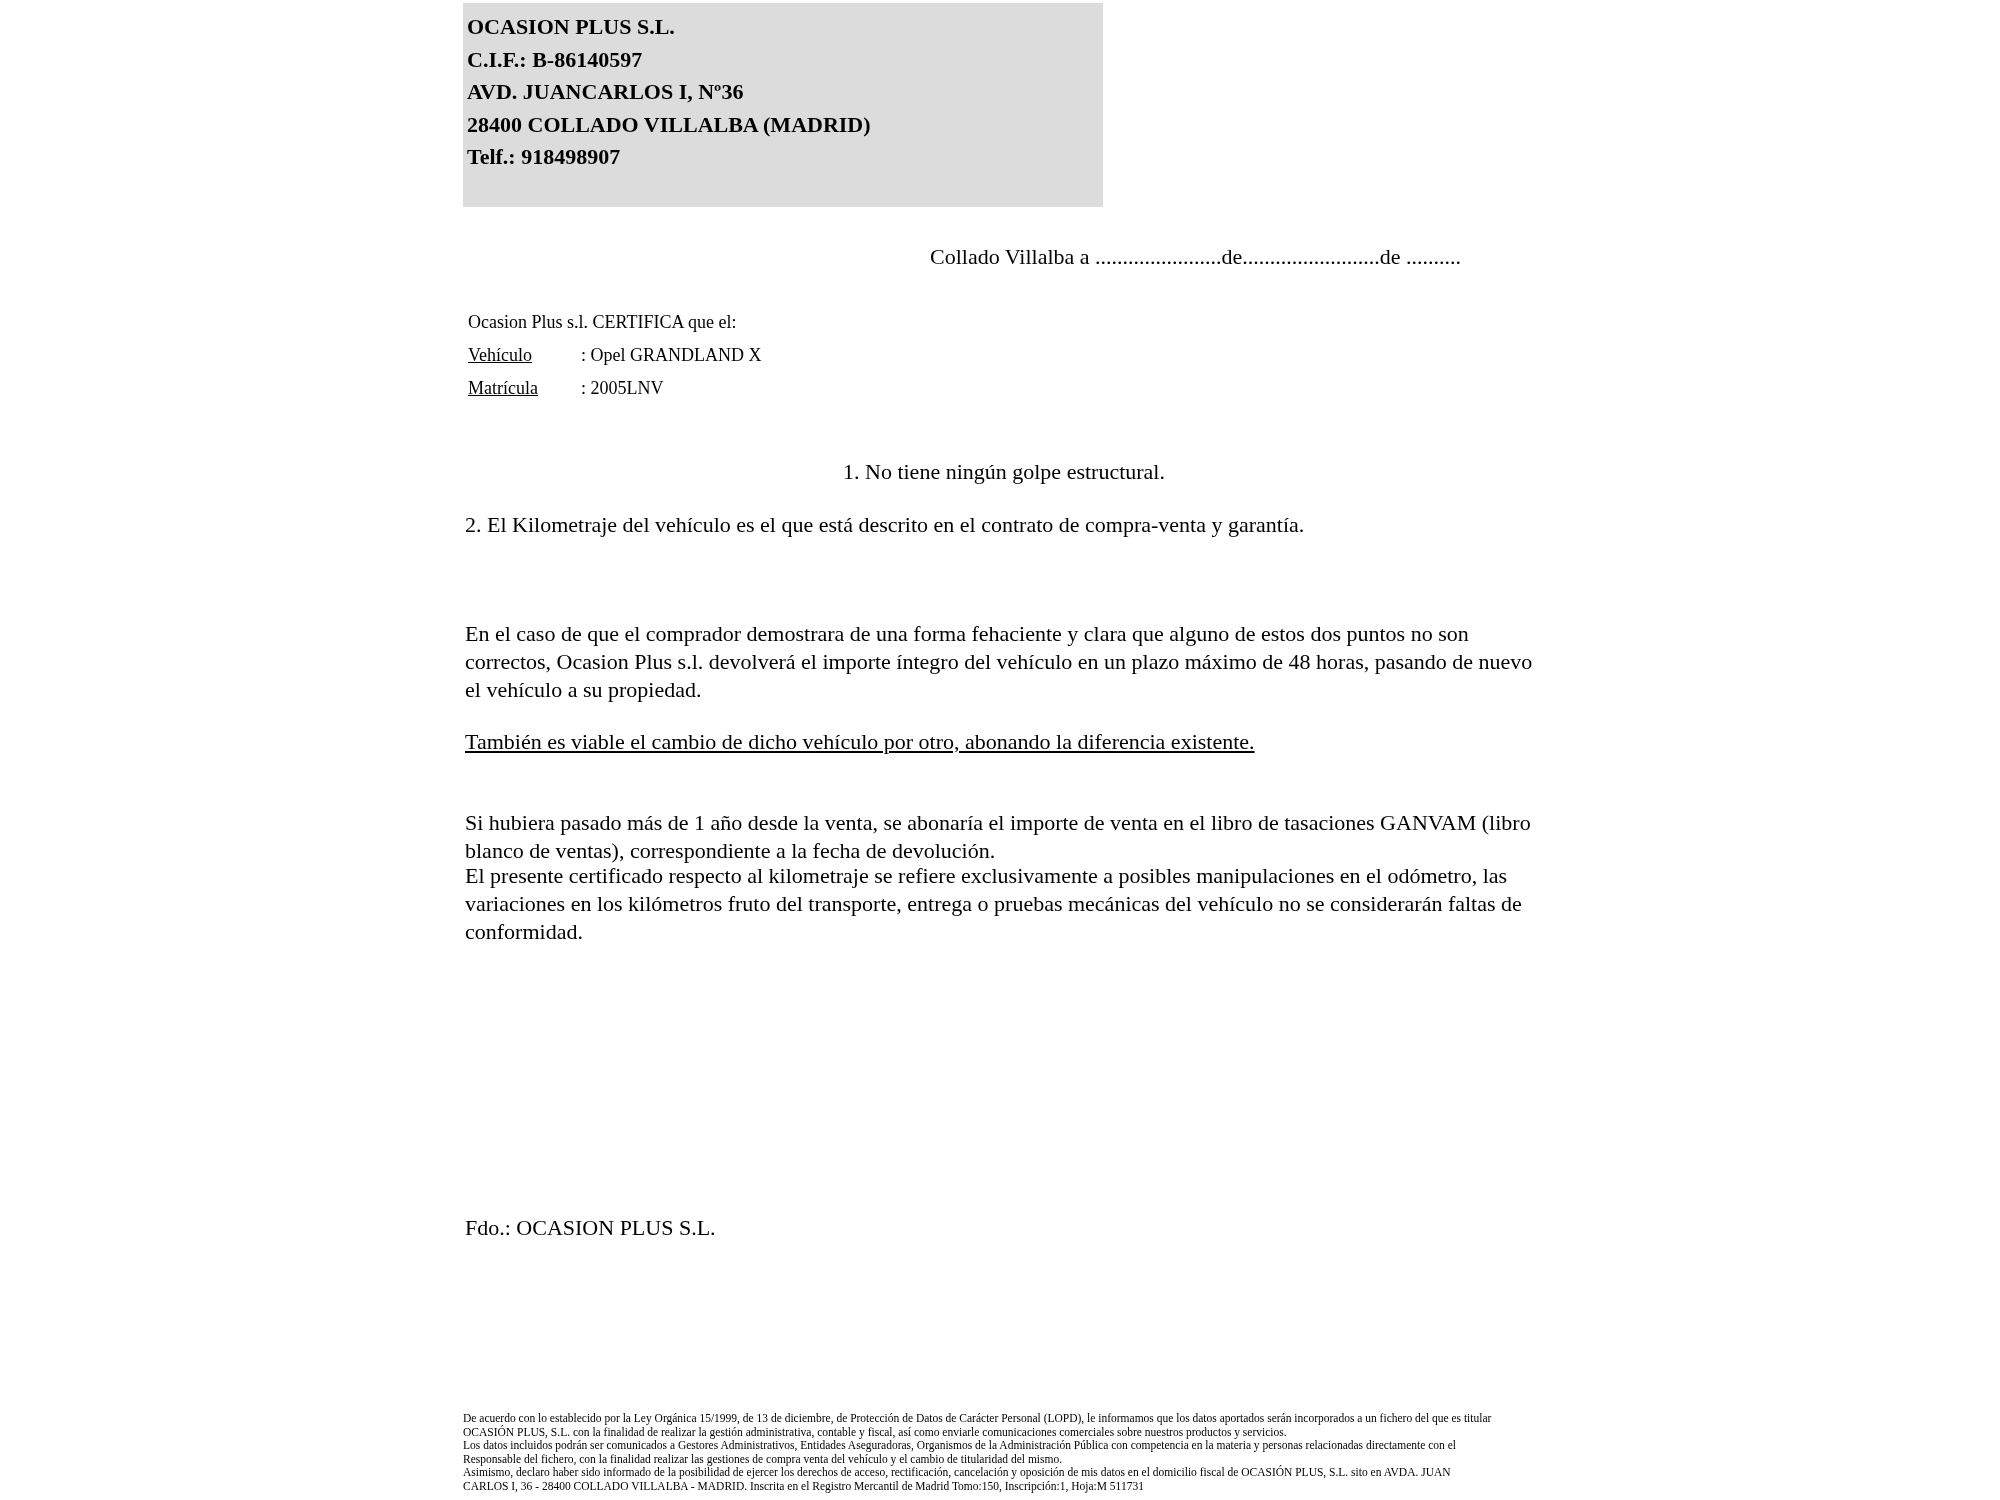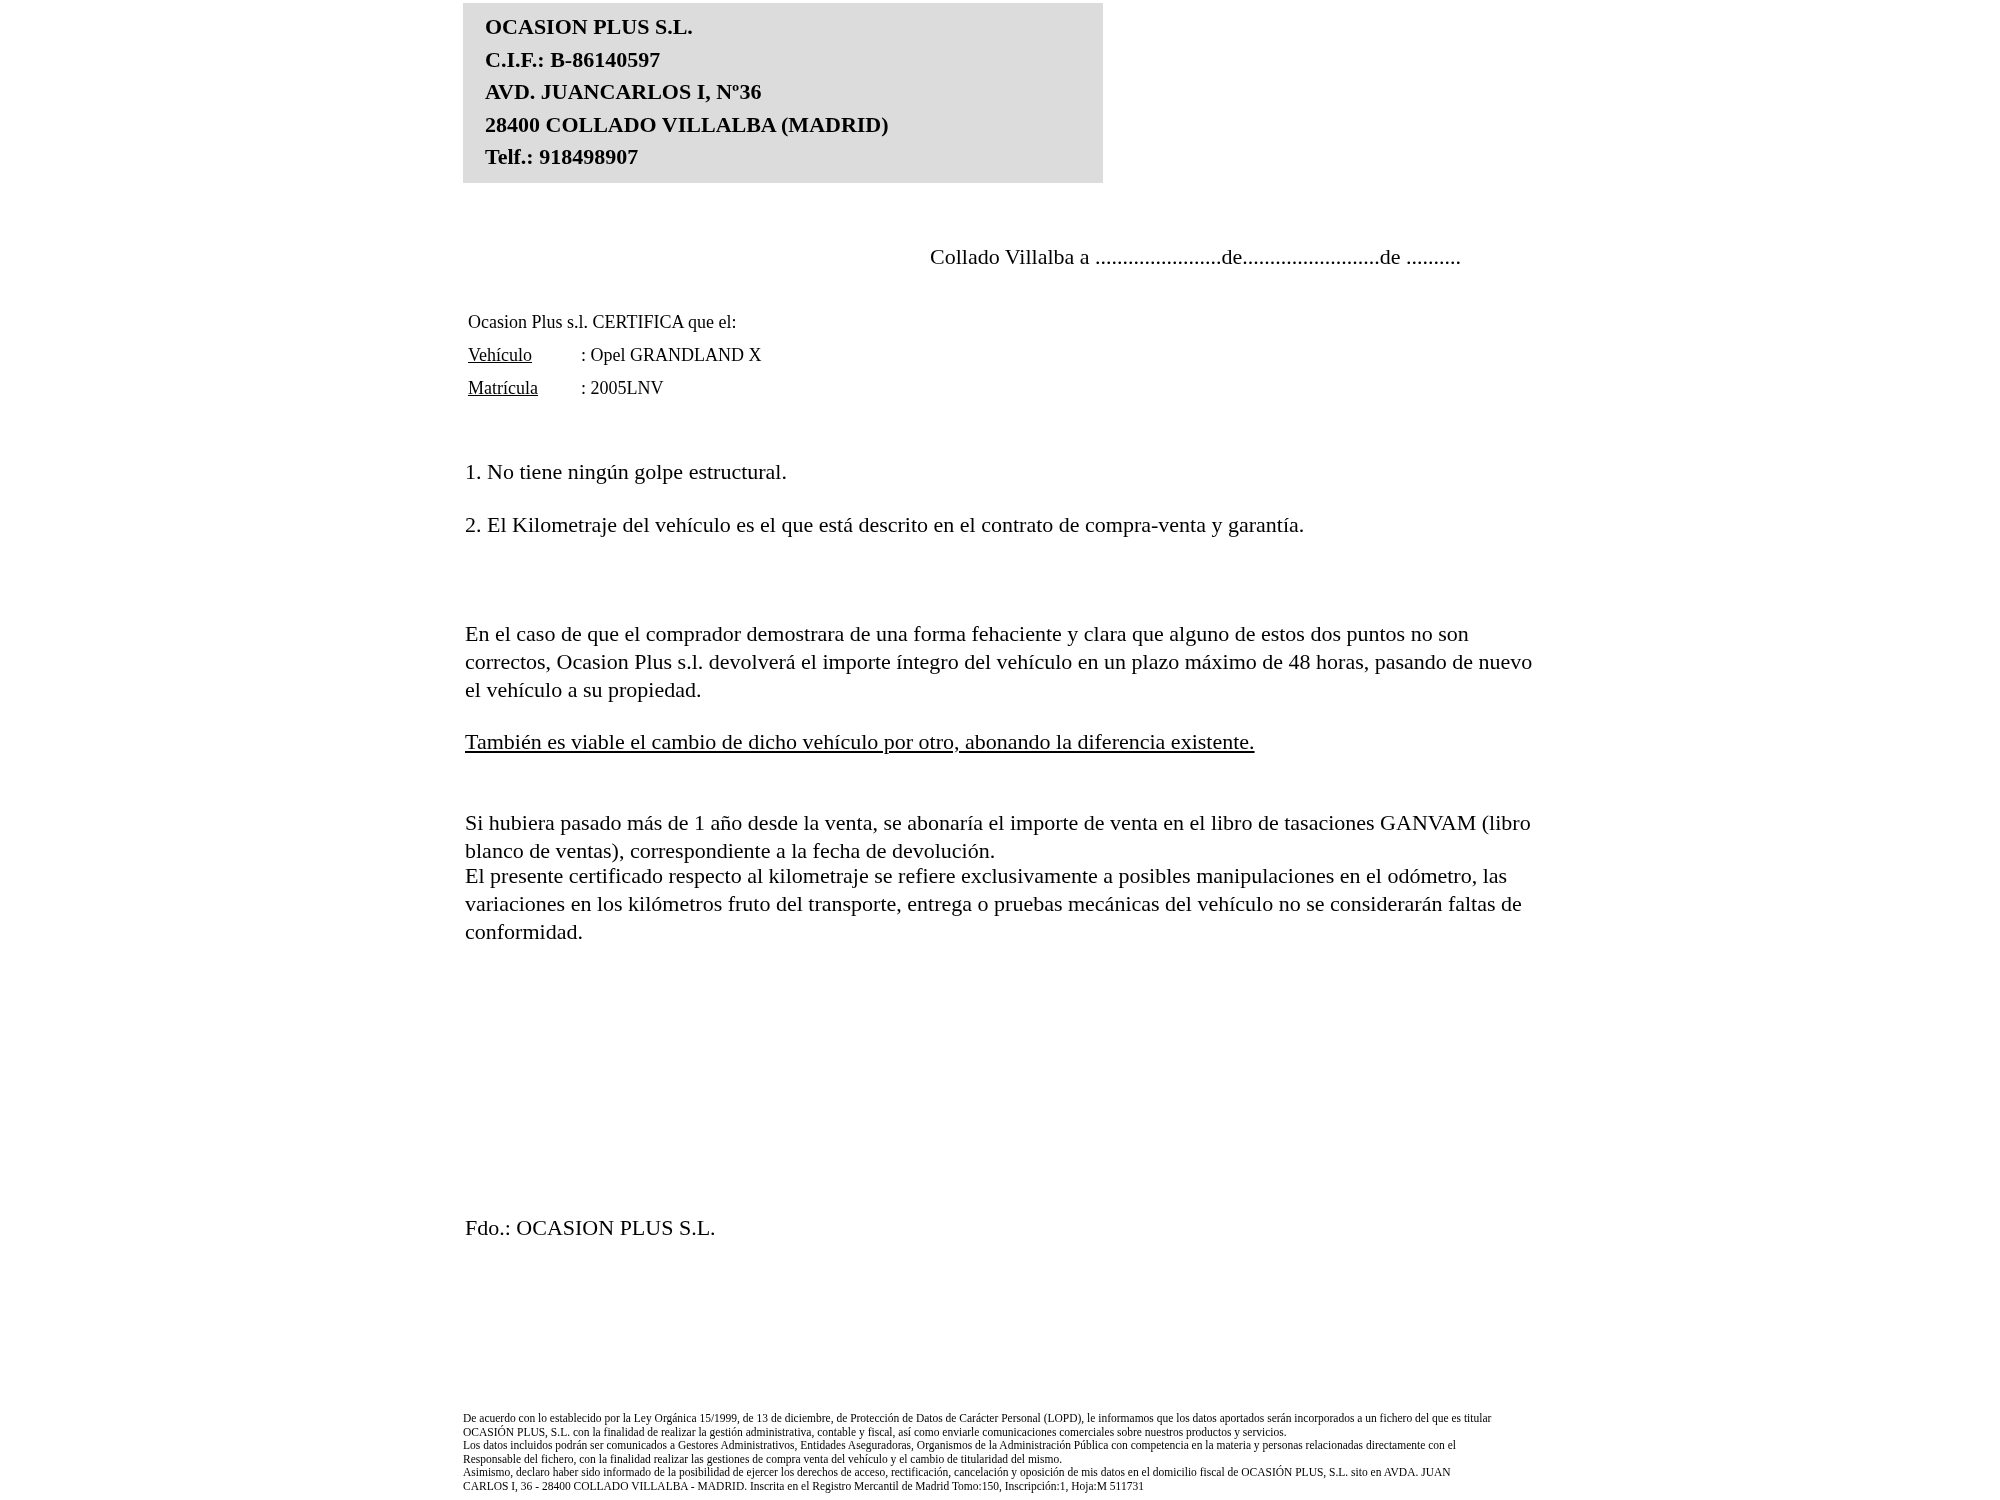--- a/index.html
+++ b/index.html
@@ -6,24 +6,24 @@
   .page{
     position:relative;
     width:2000px;height:1500px;
     background:#ffffff;
     font-family:"Liberation Serif","DejaVu Serif",serif;
     color:#000000;
     overflow:hidden;
   }
   .company-box{
     position:absolute;left:463px;top:3px;
-    width:640px;height:180px;
+    width:640px;height:204px;
     background:#dcdcdc;
     box-sizing:border-box;
-    padding:8px 0 0 22px;
+    padding:8px 0 0 4px;
   }
   .company-box div{
     font-weight:bold;
     font-size:22px;
     line-height:32.5px;
     white-space:nowrap;
   }
   .date-line{
     position:absolute;left:930px;top:244px;
     font-size:22px;white-space:nowrap;
@@ -36,21 +36,21 @@
     display:inline-block;width:113px;
     text-decoration:underline;
   }
   .kv-row u, .kv-row .kv-label{text-decoration:underline;}
   .kv-value{text-decoration:none;}
   .point,.para,.signature{
     position:absolute;left:465px;
     width:1078px;
     font-size:22px;line-height:28px;
   }
-  .p1{top:458px;}
+  .p1{top:458px;text-align:center;}
   .p2{top:511px;}
   .para1{top:620px;}
   .para2{top:728px;text-decoration:underline;}
   .para3{top:809px;}
   .para4{top:862px;}
   .signature{top:1214px;white-space:nowrap;}
   .legal{
     position:absolute;left:463px;top:1412px;
     width:1100px;
     font-size:11.5px;line-height:13.6px;

